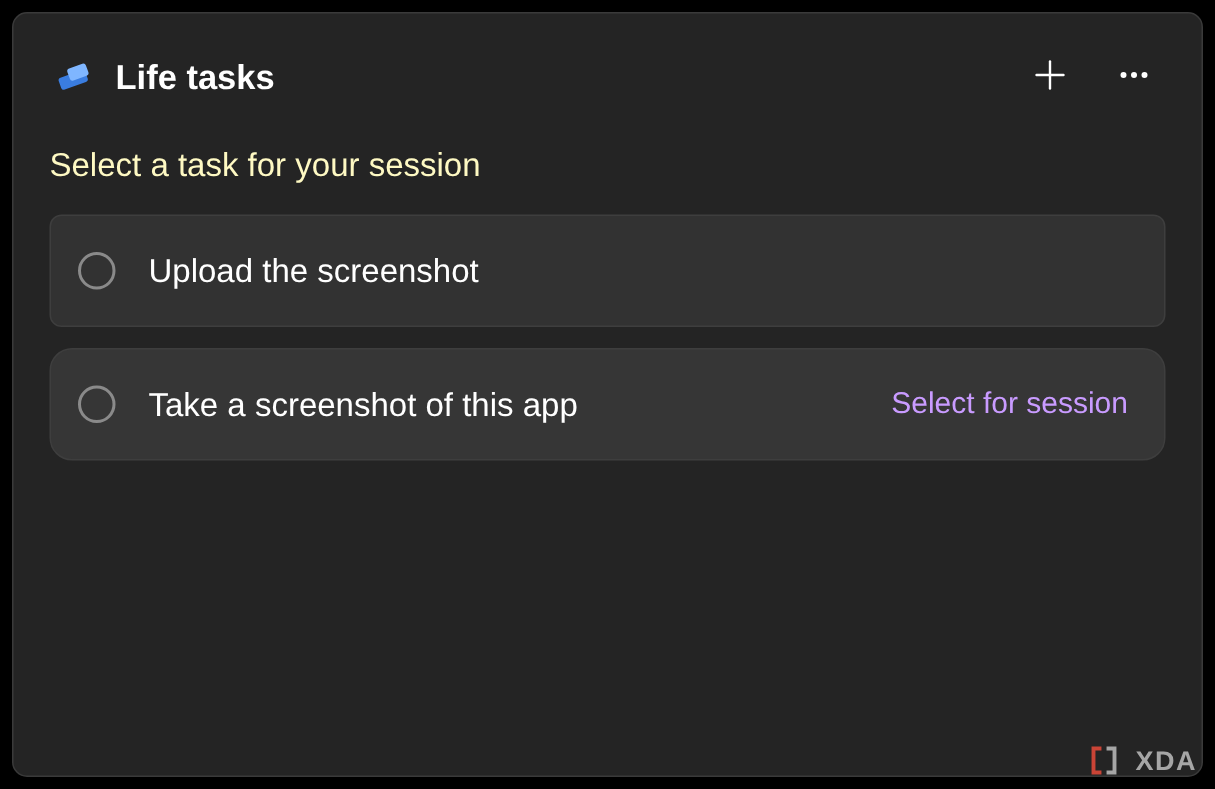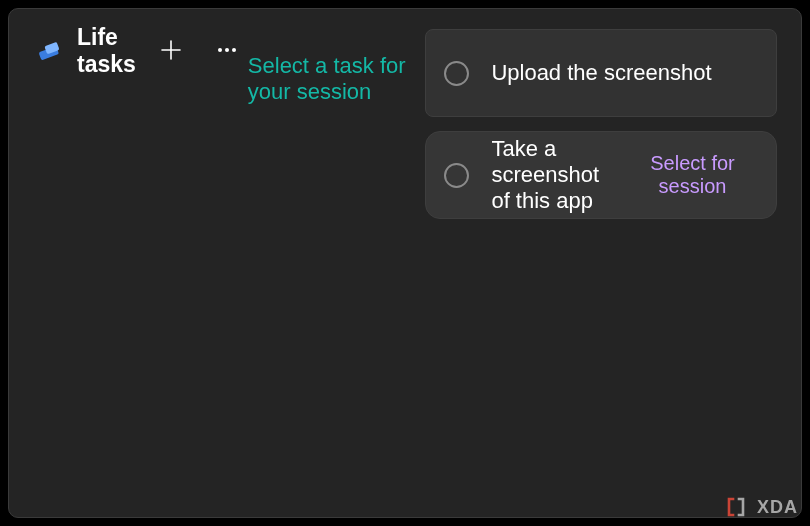--- a/index.html
+++ b/index.html
@@ -19,21 +19,21 @@
       position: absolute;
       top: 8px;
       left: 8px;
       right: 8px;
       bottom: 8px;
       background: #242424;
       border-radius: 10px;
       border: 1px solid #3a3a3a;
       padding: 20px 24px 24px 24px;
       display: flex;
-      flex-direction: row;
+      flex-direction: column;
     }
     .header {
       display: flex;
       align-items: center;
       gap: 14px;
       height: 44px;
     }
     .app-icon svg {
       width: 30px;
       height: 30px;
@@ -51,36 +51,36 @@
       display: flex;
       align-items: center;
       justify-content: center;
       border: none;
       background: transparent;
       color: #fff;
       cursor: pointer;
       border-radius: 6px;
     }
     .subtitle {
-      color: #14b8a6;
+      color: #fef9c3;
       font-size: 22px;
       font-weight: 400;
       margin-top: 24px;
       margin-bottom: 20px;
     }
     .task-list {
       display: flex;
       flex-direction: column;
       gap: 14px;
     }
     .task-item {
       background: #323232;
       border: 1px solid #3e3e3e;
       border-radius: 8px;
-      height: 88px;
+      height: 75px;
       display: flex;
       align-items: center;
       padding: 0 24px 0 18px;
       gap: 22px;
       cursor: pointer;
     }
     .task-item.hovered {
       background: #363636;
       border-radius: 15px;
     }

